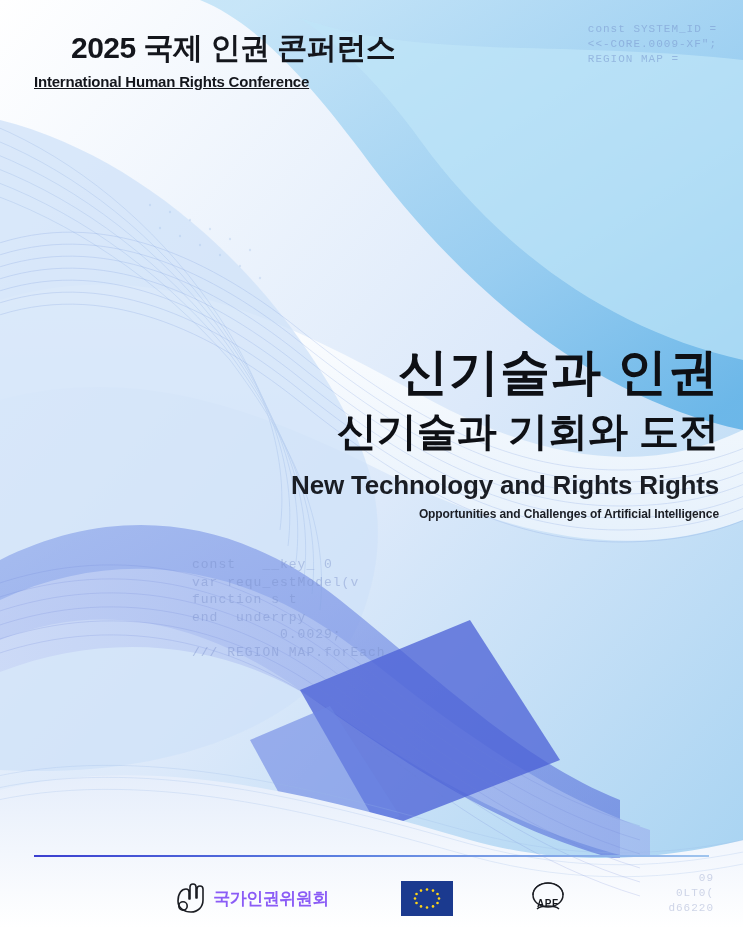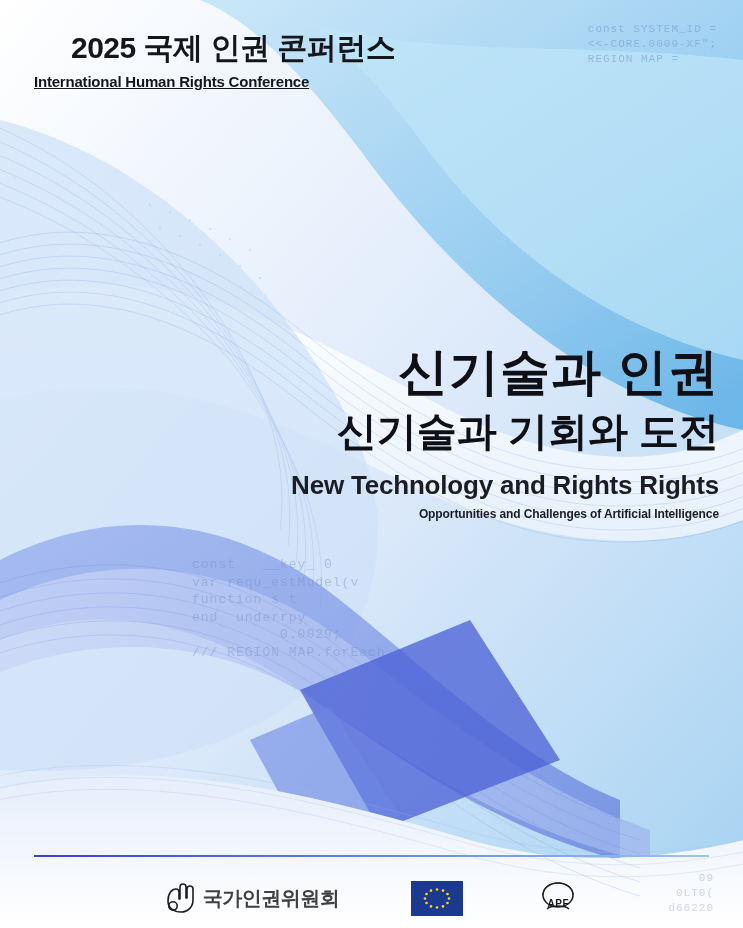--- a/index.html
+++ b/index.html
@@ -152,23 +152,23 @@
     display: flex;
     align-items: center;
     gap: 7px;
   }
   .logo-nhrck-mark {
     width: 34px;
     height: 34px;
     position: relative;
   }
   .logo-nhrck-text {
-    font-size: 20px;
-    font-weight: bold;
-    color: #404040;
+    font-size: 17px;
+    font-weight: bold;
+    color: #8b5cf6;
     letter-spacing: -0.5px;
   }
   .logo-eu {
     width: 52px;
     height: 35px;
     background: #1b3a8f;
     position: relative;
     border-radius: 1px;
   }
   .logo-apf {

